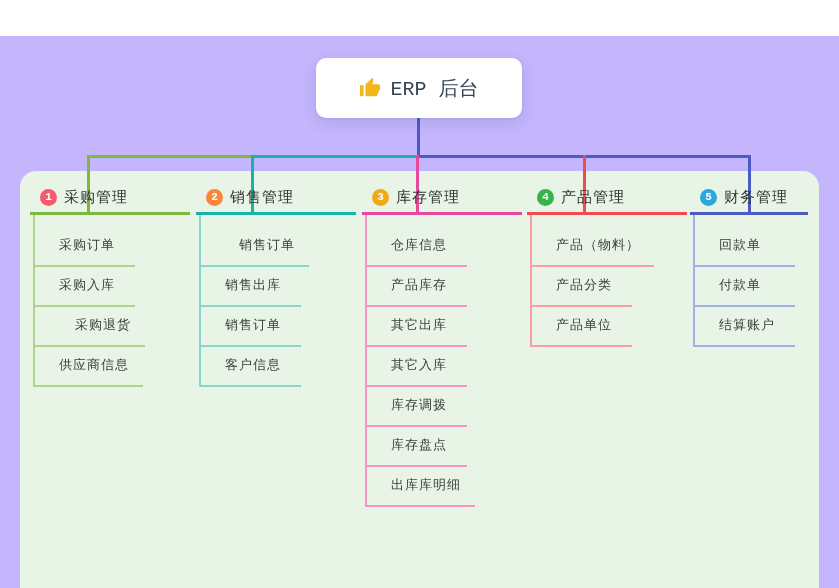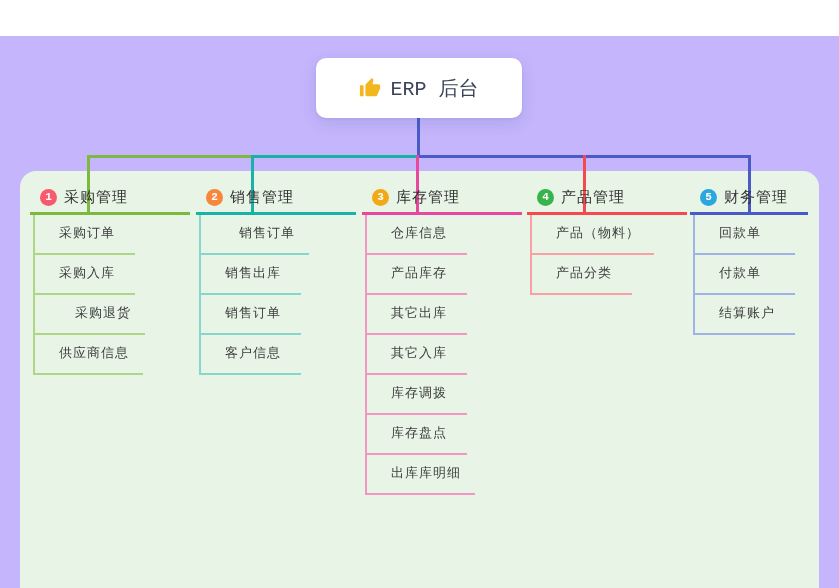--- a/index.html
+++ b/index.html
@@ -31,21 +31,21 @@
     color:#ffffff;font-size:11px;font-weight:bold;margin-right:7px;
   }
   .branch-label{font-size:15px;font-weight:500;color:#333333;letter-spacing:1px;}
   .children{margin-left:3px;border-left:2px solid #ccc;}
   .child{
     box-sizing:border-box;height:40px;display:flex;align-items:flex-end;
     border-bottom:2px solid #ccc;padding:0 14px 11px 24px;
     width:max-content;min-width:100px;
     font-size:13px;color:#3d3d3d;letter-spacing:1px;white-space:nowrap;
   }
-  .child:first-child{height:40px;}
+  .child:first-child{height:52px;}
 </style>
 </head>
 <body>
 
 <div id="stage">
 
   <div id="panel" style="background: rgb(232, 245, 230);"></div>
 
   <div id="connectors">
       <div class="vline" style="left: 417px; top: 82px; width: 3px; height: 40px; background: rgb(74, 91, 200);"></div>
@@ -109,20 +109,21 @@
         </div>
       </div>
       <div class="branch" style="left: 527px;">
         <div class="branch-header" style="width: 160px; border-bottom-color: rgb(245, 72, 79);">
           <span class="badge" style="background: rgb(54, 180, 74);">4</span>
           <span class="branch-label">产品管理</span>
         </div>
         <div class="children" style="border-left-color: rgb(249, 160, 164);">
           <div class="child" style="border-bottom-color: rgb(249, 160, 164);">产品（物料）</div>
           <div class="child" style="border-bottom-color: rgb(249, 160, 164);">产品分类</div>
+          <div class="child" style="border-bottom-color: rgb(249, 160, 164);">产品单位</div>
         </div>
       </div>
       <div class="branch" style="left: 690px;">
         <div class="branch-header" style="width: 118px; border-bottom-color: rgb(74, 91, 200);">
           <span class="badge" style="background: rgb(42, 167, 223);">5</span>
           <span class="branch-label">财务管理</span>
         </div>
         <div class="children" style="border-left-color: rgb(160, 178, 230);">
           <div class="child" style="border-bottom-color: rgb(160, 178, 230);">回款单</div>
           <div class="child" style="border-bottom-color: rgb(160, 178, 230); text-align: right;">付款单</div>

